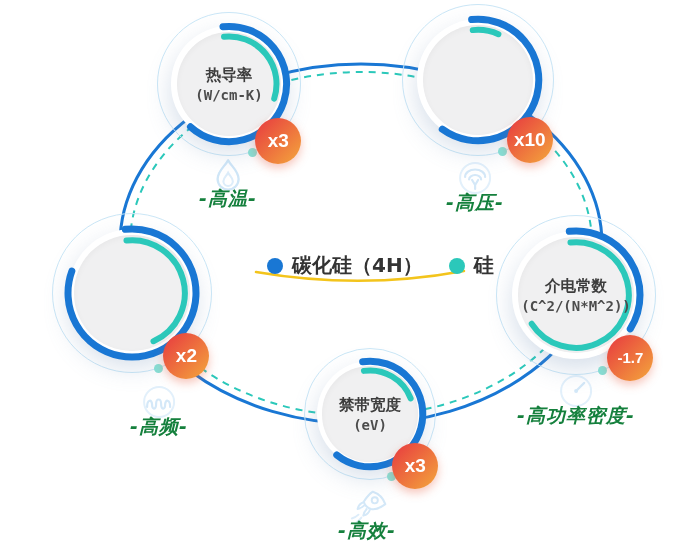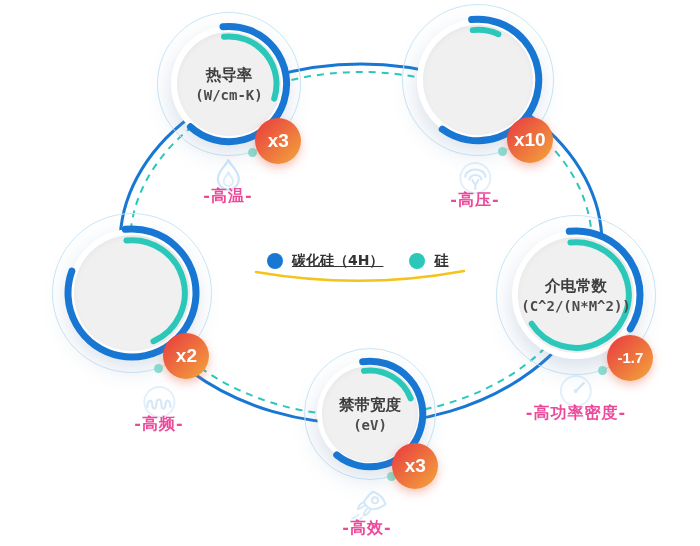--- a/index.html
+++ b/index.html
@@ -22,26 +22,26 @@
   .u-sm{font-size:14px;}
   .badge{position:absolute;width:46px;height:46px;border-radius:50%;z-index:3;
          background:linear-gradient(135deg,#e9493f 15%,#f3a13c 95%);
          color:#fff;font-weight:700;font-size:19px;display:flex;align-items:center;
          justify-content:center;box-shadow:0 4px 10px rgba(233,90,60,.35);
          font-family:"Liberation Sans","DejaVu Sans",sans-serif;}
   .jdot{position:absolute;width:9px;height:9px;border-radius:50%;background:#86ddd4;z-index:2;}
   
   .kw{position:absolute;z-index:1;transform:translateX(-50%);text-align:center;}
   .kicon{display:block;margin:0 auto -12px;}
-  .ktxt{font-size:16px;font-weight:700;color:#ec4899;letter-spacing:1px;white-space:nowrap;}
+  .ktxt{font-size:19px;font-weight:700;color:#15803d;letter-spacing:1px;white-space:nowrap;font-style:italic;}
   
   .legend{position:absolute;left:267px;top:252px;display:flex;gap:26px;align-items:center;z-index:2;}
   .li{display:flex;align-items:center;gap:9px;}
   .ldot{width:16px;height:16px;border-radius:50%;}
-  .ltxt{font-size:14px;font-weight:700;color:#333;white-space:nowrap;text-decoration:underline;}
+  .ltxt{font-size:20px;font-weight:700;color:#333;white-space:nowrap;}
 </style>
 </head>
 <body>
 
 <div class="stage">
 
   <svg class="bg" width="700" height="546" viewBox="0 0 700 546">
     <ellipse id="ring-blue" cx="361" cy="244" rx="241" ry="180" fill="none" stroke="#1977d4" stroke-width="3"></ellipse>
     <ellipse id="ring-teal" cx="361" cy="244" rx="231" ry="172" fill="none" stroke="#2bc8ba" stroke-width="2" stroke-dasharray="7 6"></ellipse>
     <path id="legend-underline" d="M 256 272 Q 361 290 464 271" fill="none" stroke="#f3c41c" stroke-width="2.5" stroke-linecap="round"></path>

